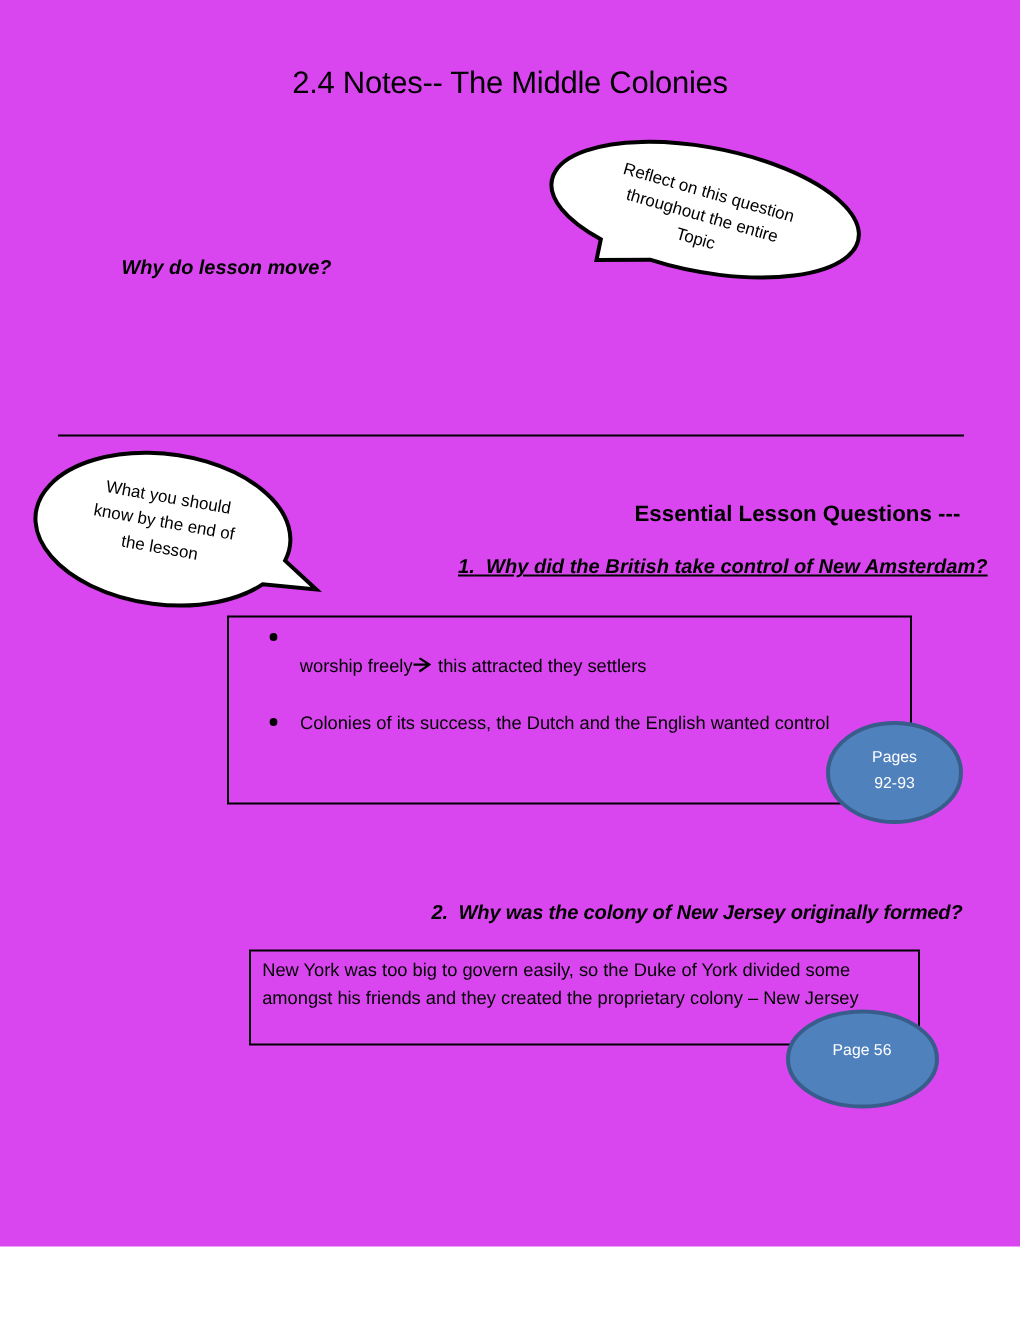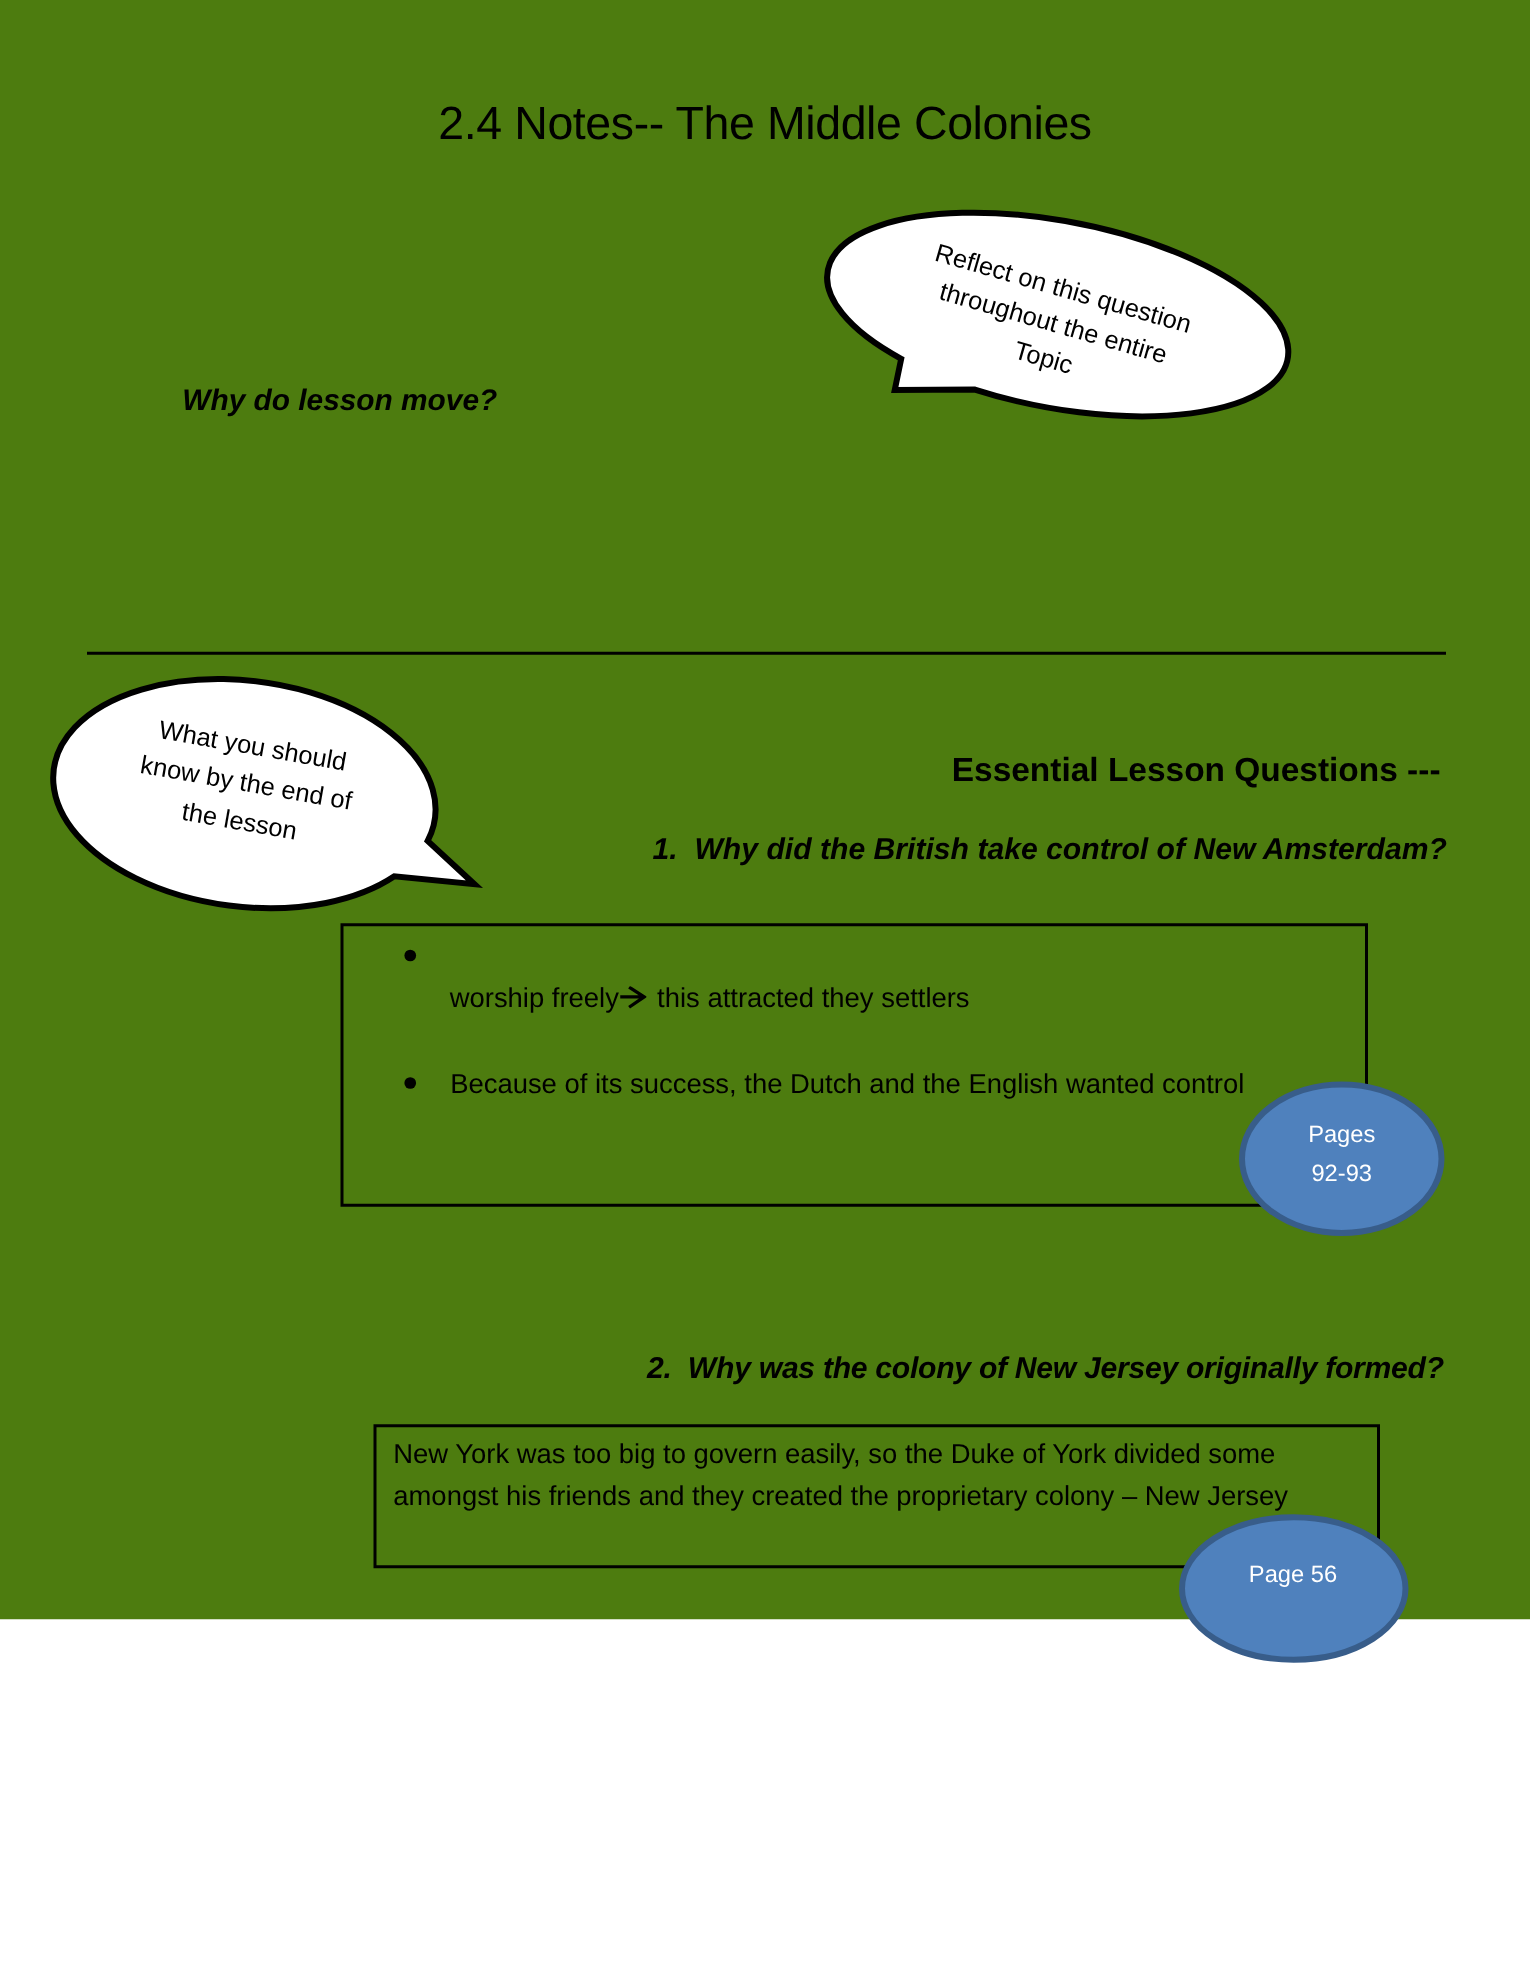--- a/index.html
+++ b/index.html
@@ -1,37 +1,37 @@
 <!DOCTYPE html>
 <html><head>
 <meta charset="utf-8">
 <style>
   html,body{margin:0;padding:0;background:#ffffff;}
   body{width:1020px;height:1320px;position:relative;overflow:hidden;
        font-family:"Liberation Sans",sans-serif;color:#000000;
        -webkit-font-smoothing:antialiased;text-rendering:geometricPrecision;}
-  .page{position:absolute;left:0;top:0;width:1020px;height:1080px;background:#4d7c0f;
+  .page{position:absolute;left:0;top:0;width:1020px;height:1247px;background:#d946ef;
         will-change:transform;transform:translate3d(0,-0.5px,0);}
 
   .doc-title{position:absolute;left:0;top:66px;width:1020px;text-align:center;
              font-size:31px;line-height:34px;letter-spacing:-0.27px;}
 
   .etq-head{position:absolute;left:60.5px;top:200.5px;font-size:22.95px;font-weight:bold;
             line-height:28px;white-space:nowrap;}
   .etq-sub{position:absolute;left:121.5px;top:254px;font-size:19.9px;font-style:italic;
            font-weight:bold;line-height:28px;white-space:nowrap;}
 
   .rule{position:absolute;left:58px;top:434.5px;width:906px;height:2.7px;background:#000;}
 
   .elq-head{position:absolute;left:634.5px;top:500px;font-size:22.3px;font-weight:bold;
             line-height:28px;white-space:nowrap;}
 
   .qline{position:absolute;font-size:20.1px;font-style:italic;font-weight:bold;
          line-height:28px;white-space:pre;}
-  #q1{left:435px;top:553px;}
+  #q1{left:458px;top:553px;text-decoration:underline;}
   #q2{left:431.4px;top:899px;letter-spacing:-0.19px;}
 
   .box{position:absolute;border:2px solid #000;background:transparent;box-sizing:border-box;}
   #box1{left:226.5px;top:615.5px;width:685.5px;height:189px;}
   #box2{left:248.5px;top:949.5px;width:671.5px;height:96px;}
 
   .btext{position:absolute;font-size:18.3px;line-height:28px;white-space:pre;}
   #bl1a{left:299.8px;top:622px;}
   #bl1b{left:299.8px;top:651.5px;}
   #bl1c{left:433px;top:651.5px;}
@@ -72,21 +72,21 @@
       <circle cx="4.5" cy="4.5" r="3.9" fill="#000"></circle>
     </svg>
   <div class="btext" id="bl1b">worship freely</div>
   <svg id="arrowglyph" viewBox="0 0 18 18" width="18" height="18">
     <path d="M0.5,7.1 L15.2,7.1 M6.4,0.6 L16.4,7.1 L6.4,14.0" fill="none" stroke="#000000" stroke-width="2.2" stroke-linecap="butt"></path>
   </svg>
   <div class="btext" id="bl1c"> this attracted they settlers</div>
   <svg class="bdot" id="bd2" viewBox="0 0 9 9" width="9" height="9">
       <circle cx="4.5" cy="4.5" r="3.9" fill="#000"></circle>
     </svg>
-  <div class="btext" id="bl2">Because of its success, the Dutch and the English wanted control</div>
+  <div class="btext" id="bl2">Colonies of its success, the Dutch and the English wanted control</div>
 
   <div class="qline" id="q2"><span>2.</span>  <span>Why was the colony of New Jersey originally formed?</span></div>
 
   <div class="box" id="box2"></div>
   <div class="btext" id="a2"><span>New York was too big to govern easily, so the Duke of York divided some</span>
 <span>amongst his friends and they created the proprietary colony – New Jersey</span></div>
 
   <svg class="bub" viewBox="0 0 1020 1320">
     <ellipse cx="894.5" cy="773" rx="66.5" ry="49.5" fill="#4F81BD" stroke="#385D8A" stroke-width="4"></ellipse>
     <ellipse cx="862.5" cy="1059.5" rx="74.5" ry="47.5" fill="#4F81BD" stroke="#385D8A" stroke-width="4"></ellipse>

